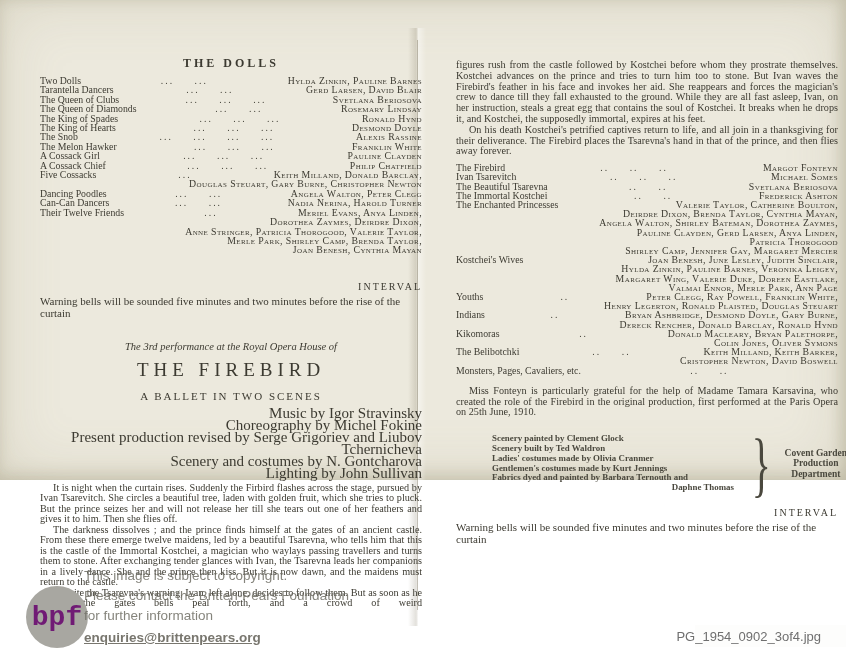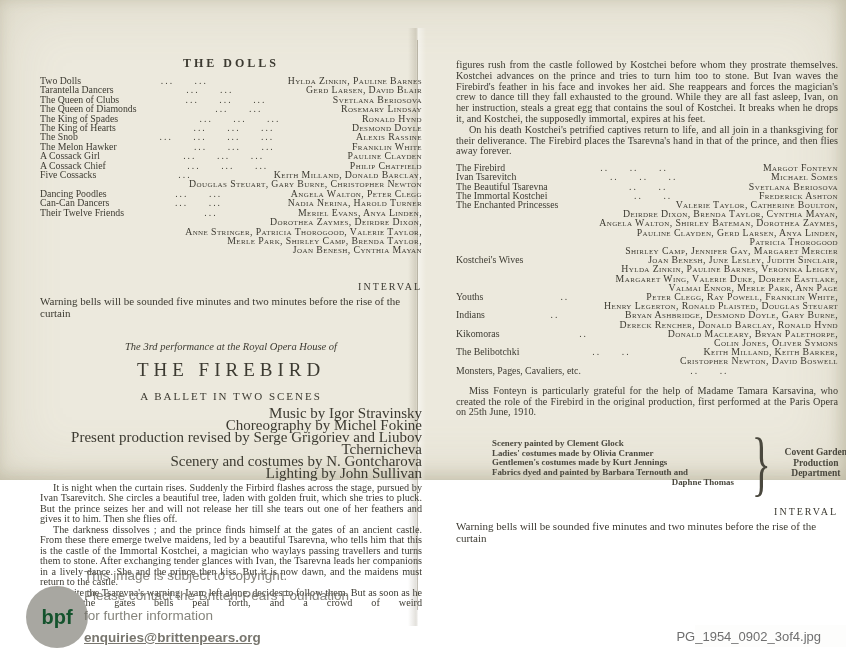--- a/index.html
+++ b/index.html
@@ -42,21 +42,21 @@
   .prod-block{display:flex;margin-top:16px;align-items:center;}
   .prod-lines{flex:none;width:252px;margin-left:36px;font-size:8.9px;line-height:9.8px;font-weight:700;color:#4a483e;}
   .prod-cont{text-align:right;padding-right:10px;}
   .brace{flex:none;font-size:72px;line-height:58px;font-weight:400;transform:scaleX(0.55);color:#4a483e;}
   .dept{flex:none;font-size:9.5px;line-height:10.5px;text-align:center;margin-left:6px;font-weight:700;color:#4a483e;align-self:center;}
   .iv2{margin-top:14px;}
 
   .watermark{position:absolute;left:0;top:560px;width:420px;height:90px;pointer-events:none;font-family:"Liberation Sans",sans-serif;}
   .bpf-circle{position:absolute;left:26px;top:26px;width:62px;height:62px;border-radius:50%;background:#a8a7a1;
               display:flex;align-items:center;justify-content:center;pointer-events:auto;}
-  .bpf-text{font-family:Liberation Sans, sans-serif;font-weight:700;font-size:20px;color:#14532d;letter-spacing:0px;}
+  .bpf-text{font-family:Liberation Mono, monospace;font-weight:700;font-size:28px;color:#701a75;letter-spacing:0px;}
   .wm-lines{position:absolute;left:84px;top:6px;color:rgba(112,110,101,0.85);font-size:13.5px;line-height:20px;}
   .wm-email{display:inline-block;margin-top:2px;font-weight:700;text-decoration:underline;color:rgba(105,103,94,0.9);pointer-events:auto;}
 
   .file-label{position:absolute;left:695px;top:625px;width:151px;height:22px;background:#fdfdfc;
               font-family:"Liberation Sans",sans-serif;font-size:13px;color:#6f6f6f;
               display:flex;align-items:center;justify-content:flex-end;padding-right:25px;box-sizing:border-box;}
 </style>
 </head>
 <body>
 
@@ -308,20 +308,21 @@
     <span class="cast-dots">.. ..</span>
     <span class="cast-names"></span>
   </div>
       </div>
 
     <p class="para indent note">Miss Fonteyn is particularly grateful for the help of Madame Tamara Karsavina, who created the role of the Firebird in the original production, first performed at the Paris Opera on 25th June, 1910.</p>
 
     <div class="prod-block">
       <div class="prod-lines">
         <div>Scenery painted by Clement Glock</div>
+        <div>Scenery built by Ted Waldron</div>
         <div>Ladies' costumes made by Olivia Cranmer</div>
         <div>Gentlemen's costumes made by Kurt Jennings</div>
         <div>Fabrics dyed and painted by Barbara Ternouth and</div>
         <div class="prod-cont">Daphne Thomas</div>
       </div>
       <div class="brace">}</div>
       <div class="dept">
         <div>Covent Garden</div>
         <div>Production</div>
         <div>Department</div>

